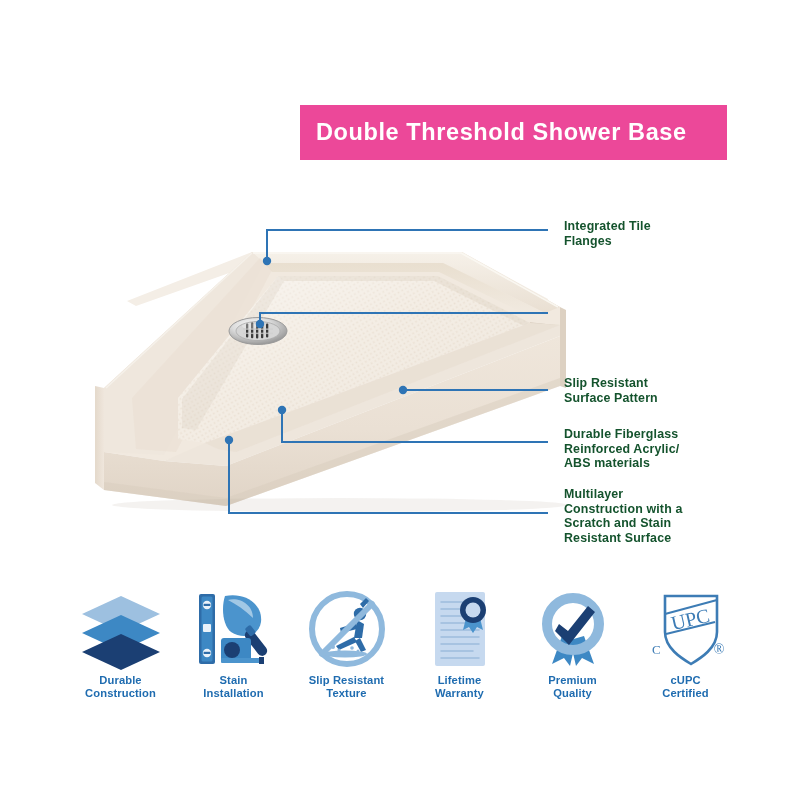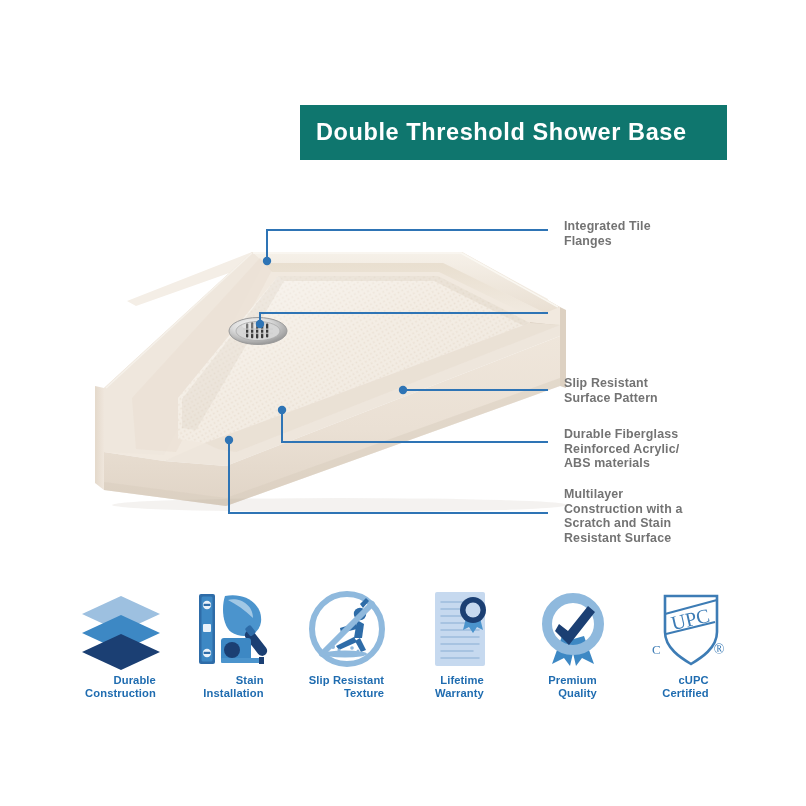--- a/index.html
+++ b/index.html
@@ -10,37 +10,37 @@
     overflow:hidden;
     position:relative;
   }
   #stage{position:absolute;left:0;top:0;width:806px;height:806px;}
 
   
   .title-banner{
     position:absolute;
     left:300px;top:105px;
     width:427px;height:55px;
-    background:#0f766e;
+    background:#ec4899;
     display:flex;align-items:center;
     box-sizing:border-box;
     padding-left:16px;
   }
   .title-banner .title-text{
     color:#ffffff;
     font-size:23.5px;
     font-weight:bold;
     letter-spacing:.6px;
     white-space:nowrap;
   }
 
   
   .callout{
     position:absolute;
-    color:#737373;
+    color:#14532d;
     font-size:12.4px;
     font-weight:bold;
     line-height:14.6px;
     white-space:pre-line;
     letter-spacing:.15px;
   }
 
   
   #leaders{position:absolute;left:0;top:0;width:806px;height:806px;}
 
@@ -59,21 +59,21 @@
   .badge{
     width:113px;
     display:flex;flex-direction:column;align-items:center;
   }
   .badge-icon{
     height:82px;width:94px;
     display:flex;align-items:center;justify-content:center;
   }
   .badge-label{
     margin-top:4px;
-    text-align:right;
+    text-align:center;
     color:#1f6cb0;
     font-size:11.2px;
     font-weight:bold;
     line-height:13.4px;
     white-space:pre-line;
     letter-spacing:.1px;
   }
 </style>
 </head>
 <body>

